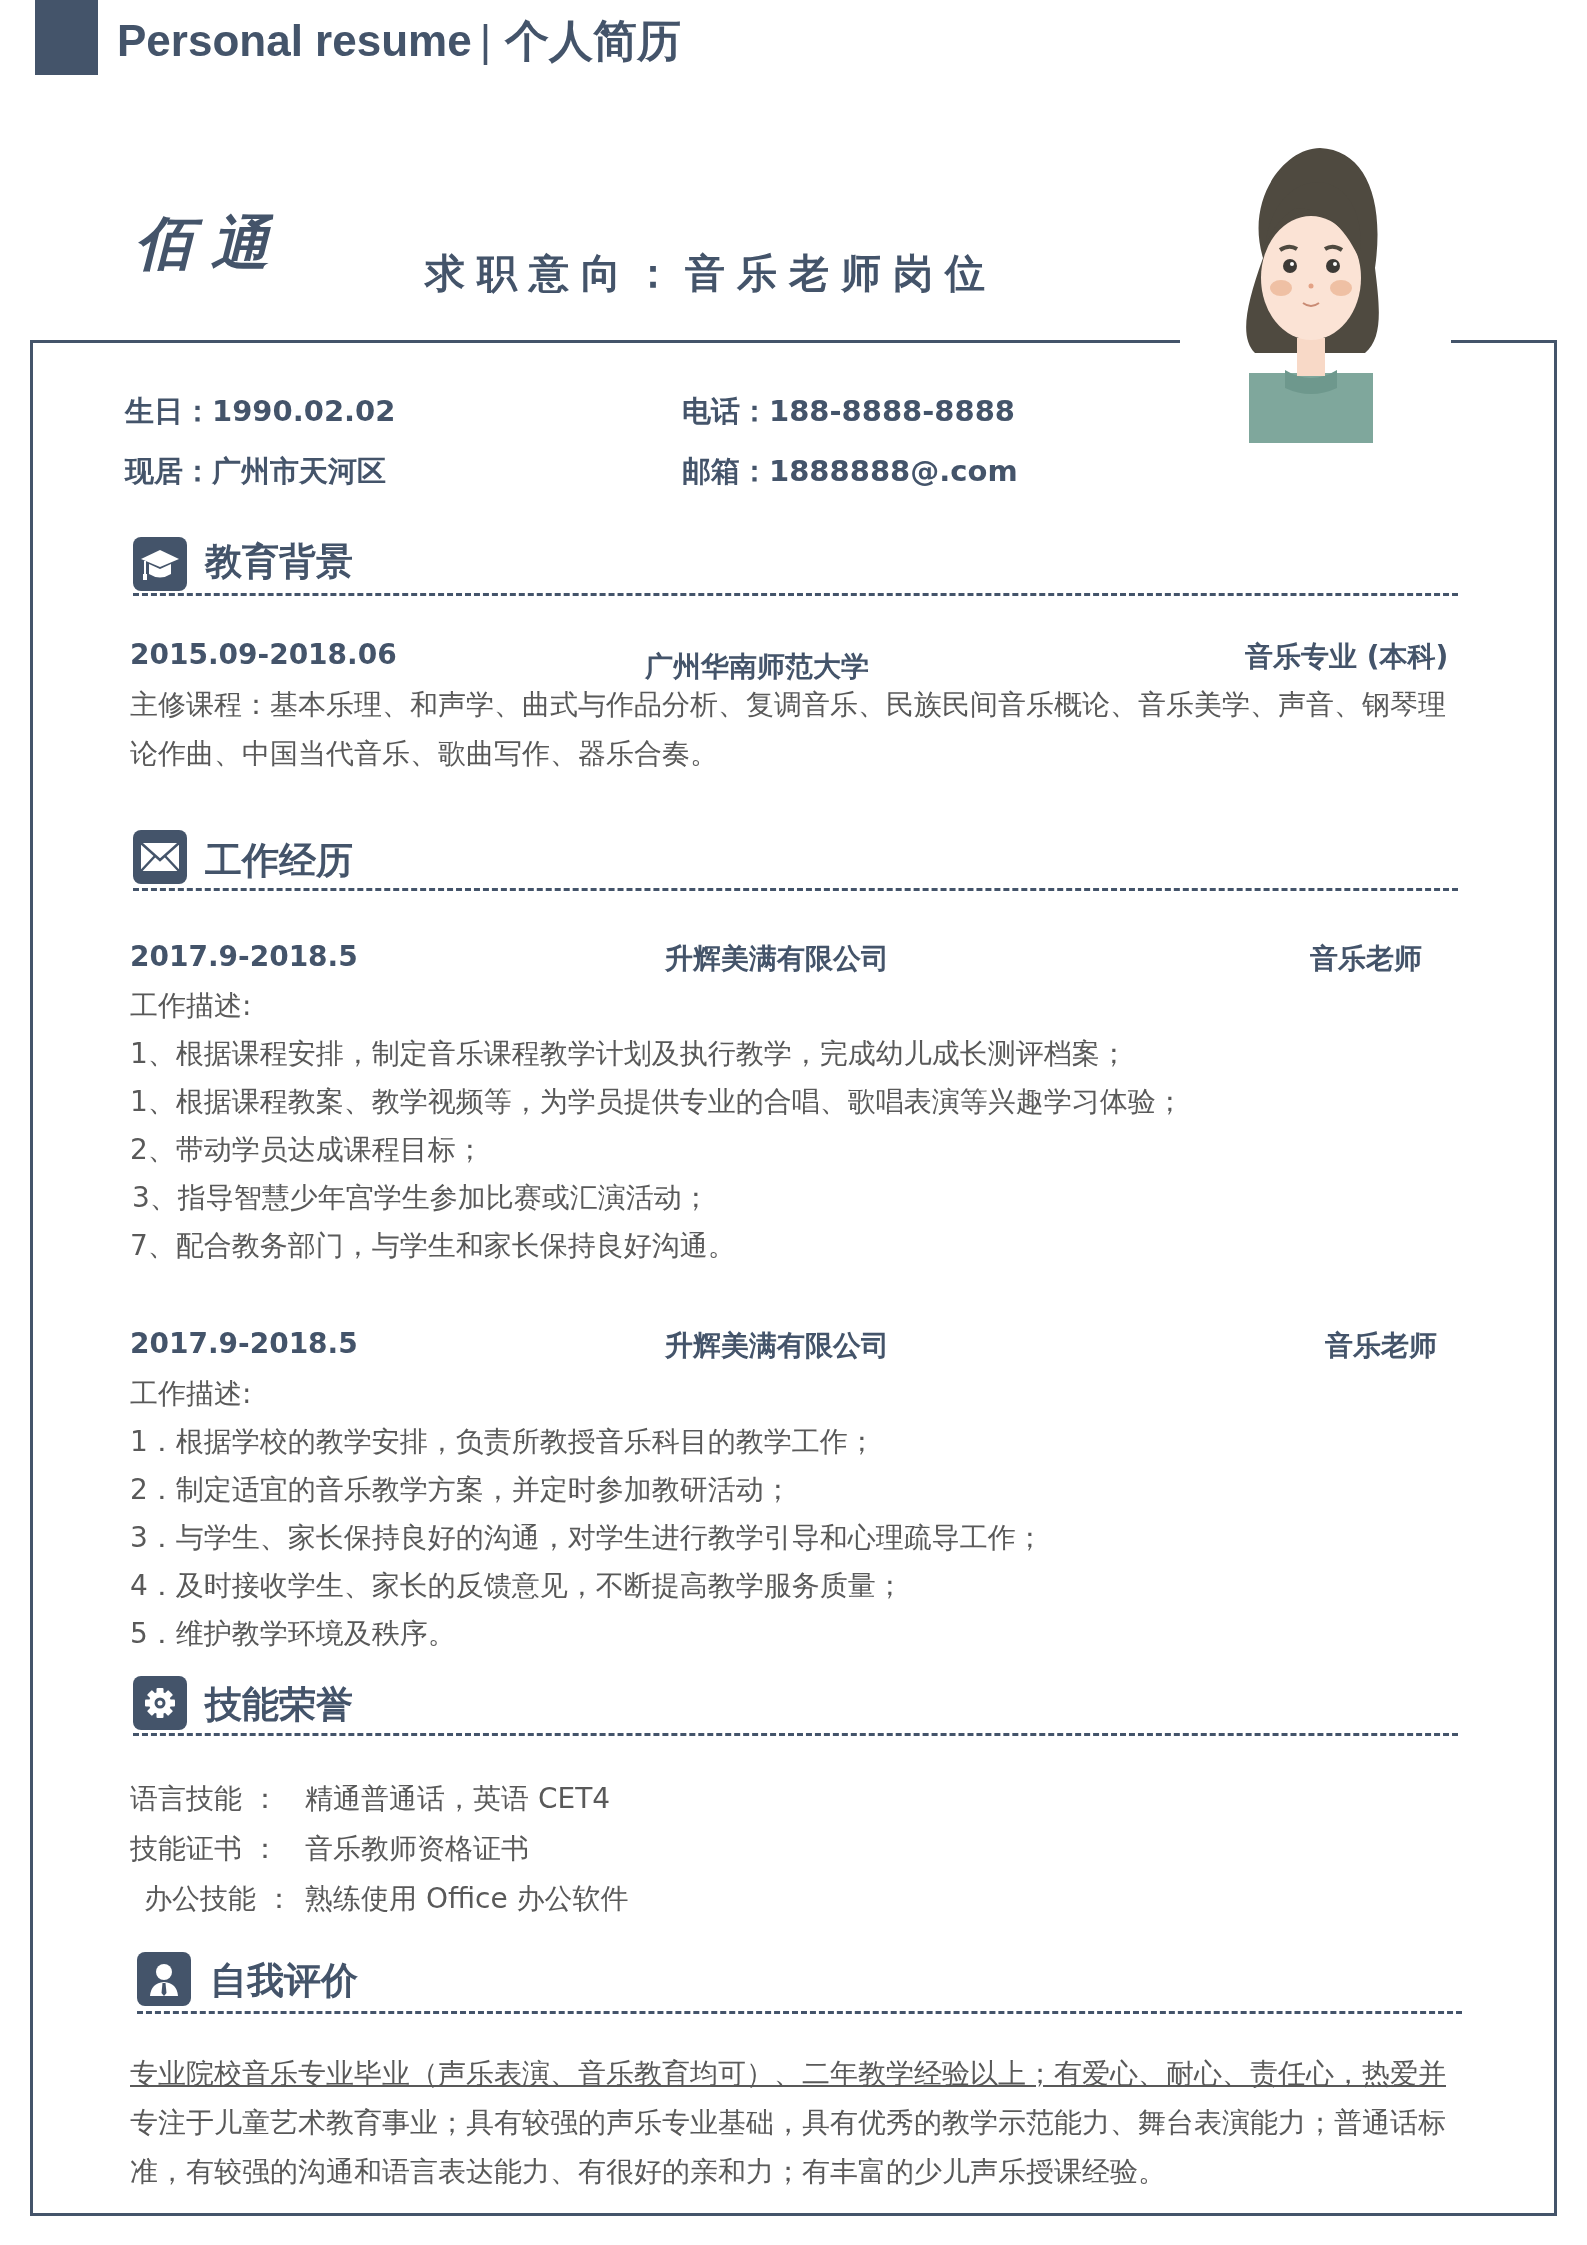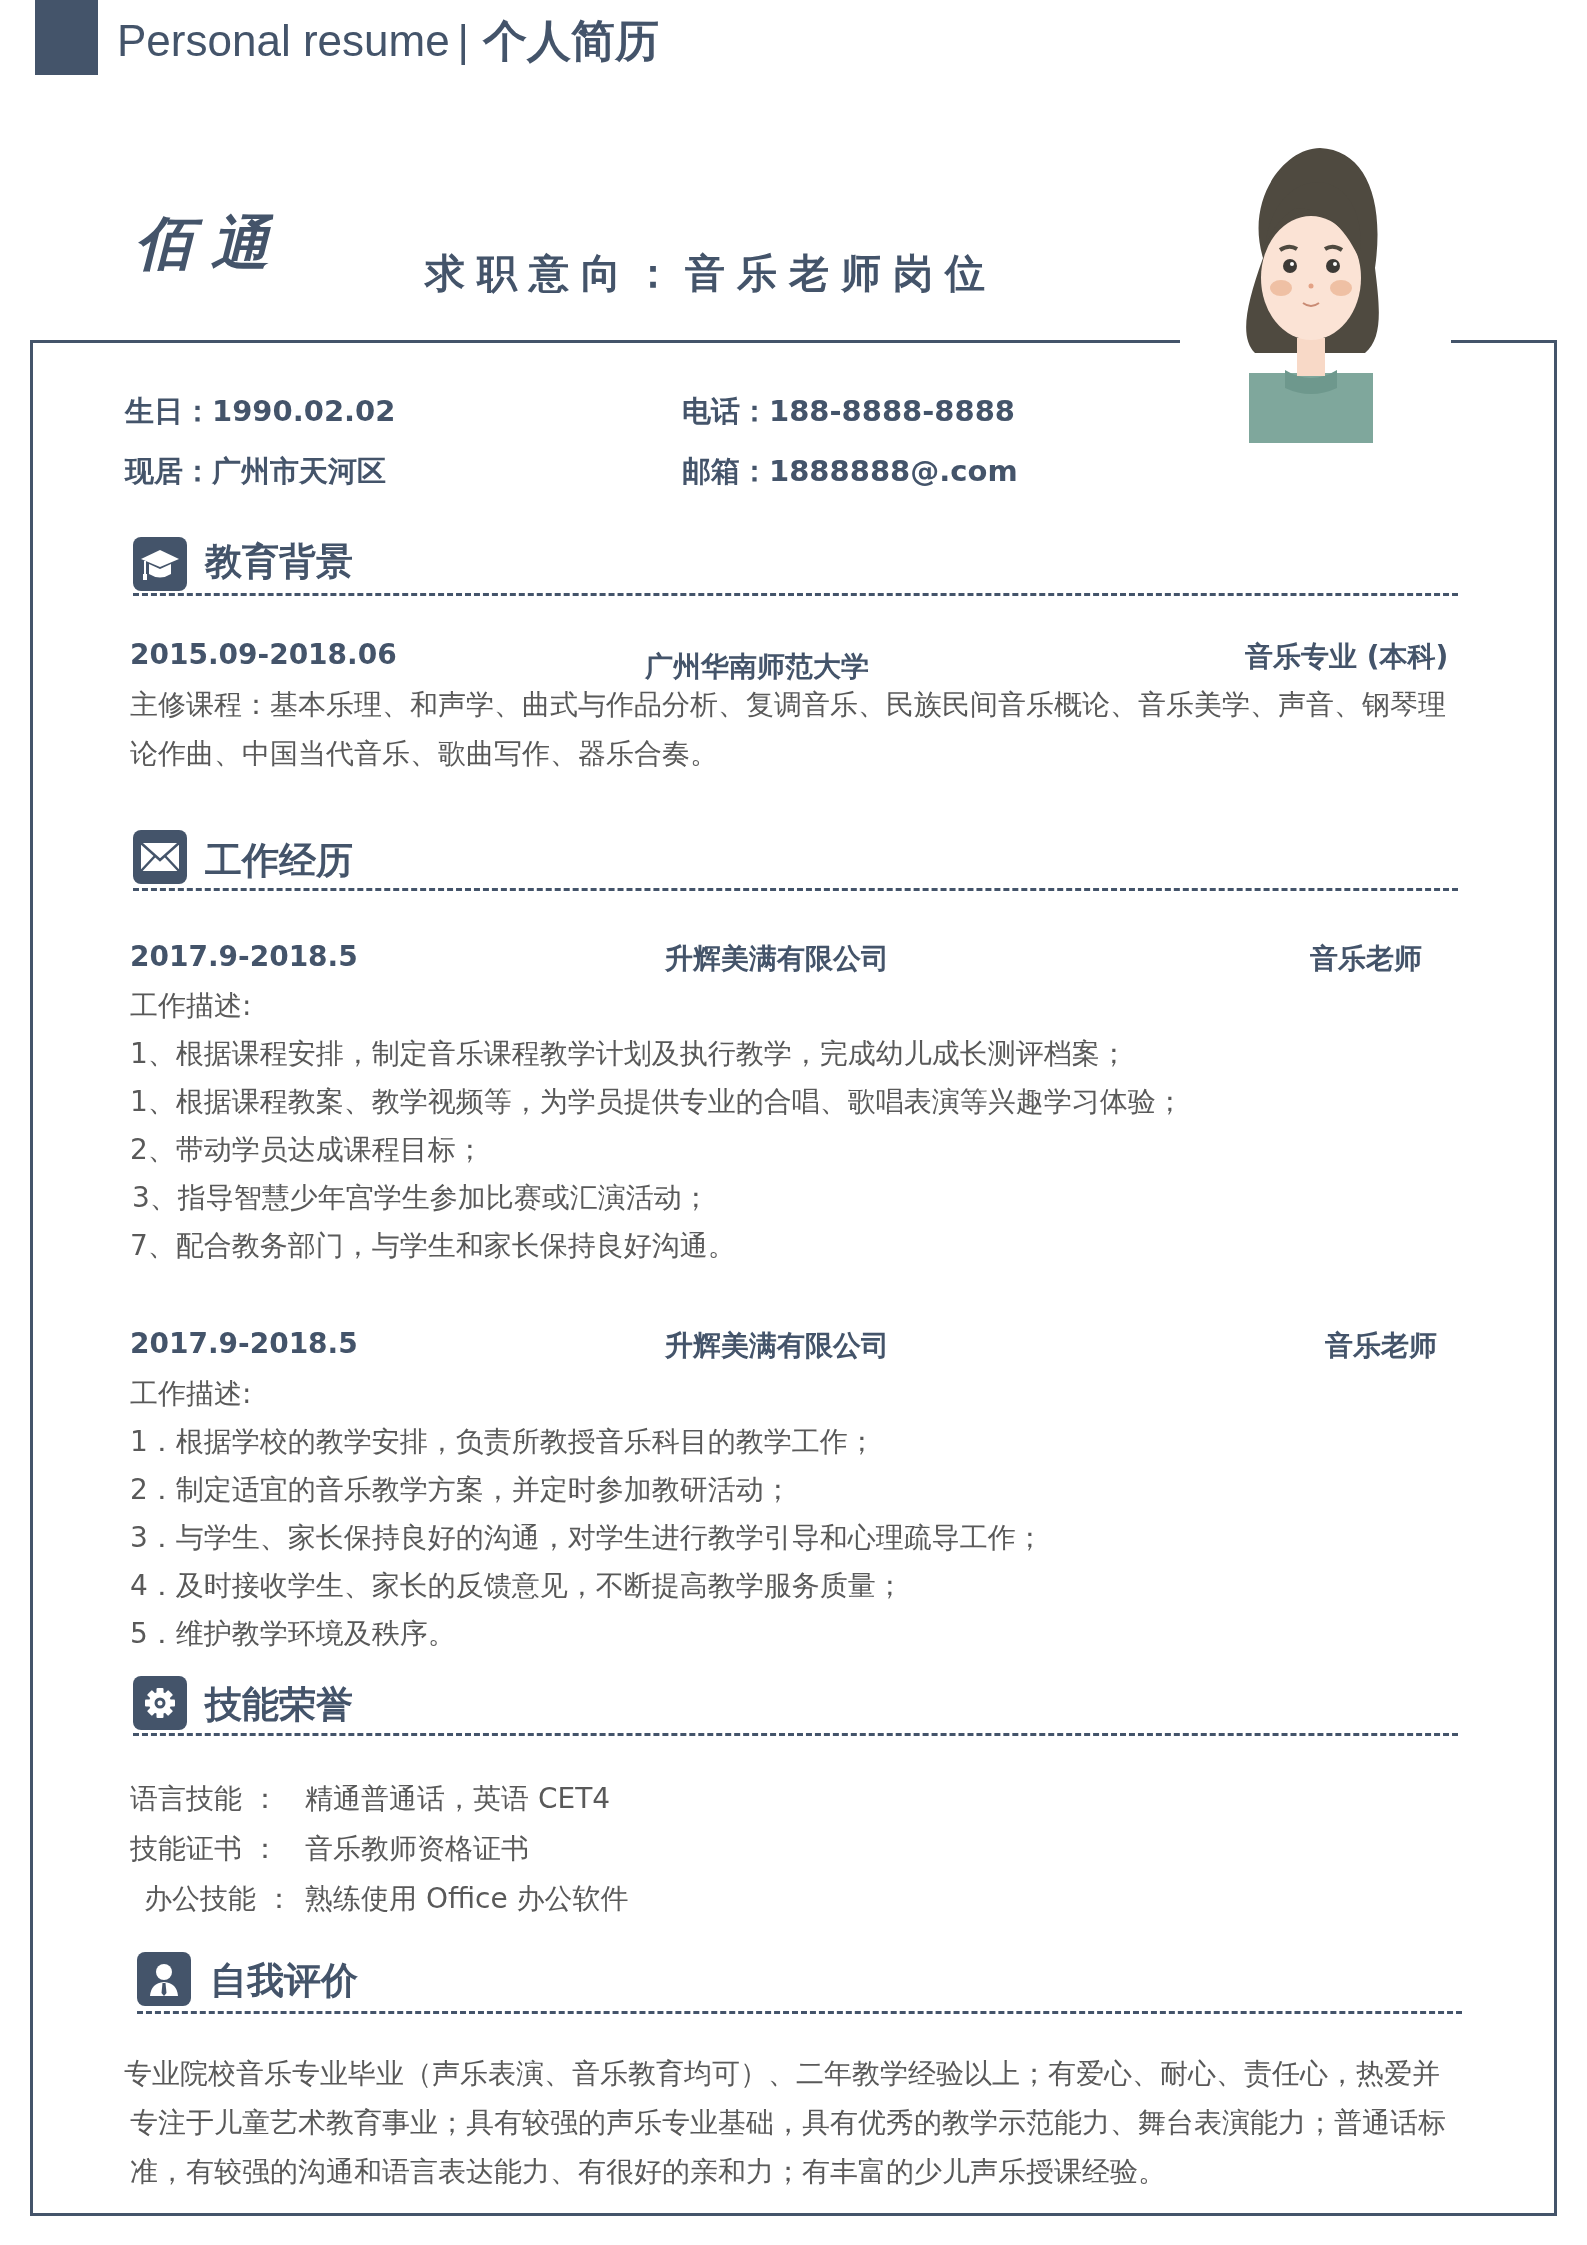--- a/index.html
+++ b/index.html
@@ -2,21 +2,21 @@
 <html><head>
 <meta charset="utf-8">
 <style>
   html, body { margin:0; padding:0; background:#ffffff; }
   body { width:1587px; height:2245px; position:relative; overflow:hidden;
          font-family:"DejaVu Sans","Liberation Sans",sans-serif; color:#44546a; }
   .abs { position:absolute; }
   .hdr-block { left:35px; top:0; width:63px; height:75px; background:#44546a; }
   .hdr-title { left:117px; top:12px; font-size:44px; color:#44546a; white-space:nowrap;
                font-family:"Liberation Sans","DejaVu Sans",sans-serif; }
-  .hdr-title .en { font-weight:normal; }
+  .hdr-title .en { font-weight:bold; }
   .hdr-title .sep { margin:0 14px 0 8px; }
   .hdr-title .cn { font-weight:bold; }
   .name { left:135px; top:205px; font-size:58px; font-weight:bold; letter-spacing:18px;
           font-family:"DejaVu Serif","Liberation Serif",serif; font-style:italic; color:#44546a; }
   .intent { left:425px; top:246px; font-size:40px; font-weight:bold; letter-spacing:12px; color:#44546a; }
   .frame { left:30px; top:340px; width:1521px; height:1870px; border:3px solid #44546a; }
   .frame-gap { left:1180px; top:336px; width:271px; height:10px; background:#ffffff; }
   .avatar { left:1225px; top:138px; width:170px; height:305px; }
   .info { font-size:29px; font-weight:bold; color:#44546a; white-space:nowrap; }
   .sec-icon { width:54px; height:54px; background:#44546a; border-radius:8px; }
@@ -140,15 +140,15 @@
 <div class="abs sec-icon" style="left:137px; top:1952px; width:54px; height:54px;">
   <svg viewBox="0 0 54 54">
       <circle cx="27" cy="20" r="8" fill="#fff"></circle>
       <path d="M13 44 Q14 31 27 30 Q40 31 41 44 Z" fill="#fff"></path>
       <path d="M25.5 31 L28.5 31 L29.5 41 L27 44 L24.5 41 Z" fill="#44546a"></path>
     </svg>
 </div>
 <div class="abs sec-title" style="left:210px; top:1956px;">自我评价</div>
 <div class="abs dash" style="left:137px; top:2011px; width:1325px;"></div>
 
-<div class="abs txt" style="left:124px; top:2055px;">专业院校音乐专业毕业（声乐表演、音乐教育均可）、二年教学经验以上；有爱心、耐心、责任心，热爱并</div>
+<div class="abs txt" style="left:130px; top:2055px;text-decoration:underline;">专业院校音乐专业毕业（声乐表演、音乐教育均可）、二年教学经验以上；有爱心、耐心、责任心，热爱并</div>
 <div class="abs txt" style="left:130px; top:2104px;">专注于儿童艺术教育事业；具有较强的声乐专业基础，具有优秀的教学示范能力、舞台表演能力；普通话标</div>
 <div class="abs txt" style="left:130px; top:2153px;">准，有较强的沟通和语言表达能力、有很好的亲和力；有丰富的少儿声乐授课经验。</div>
 
 </body></html>

